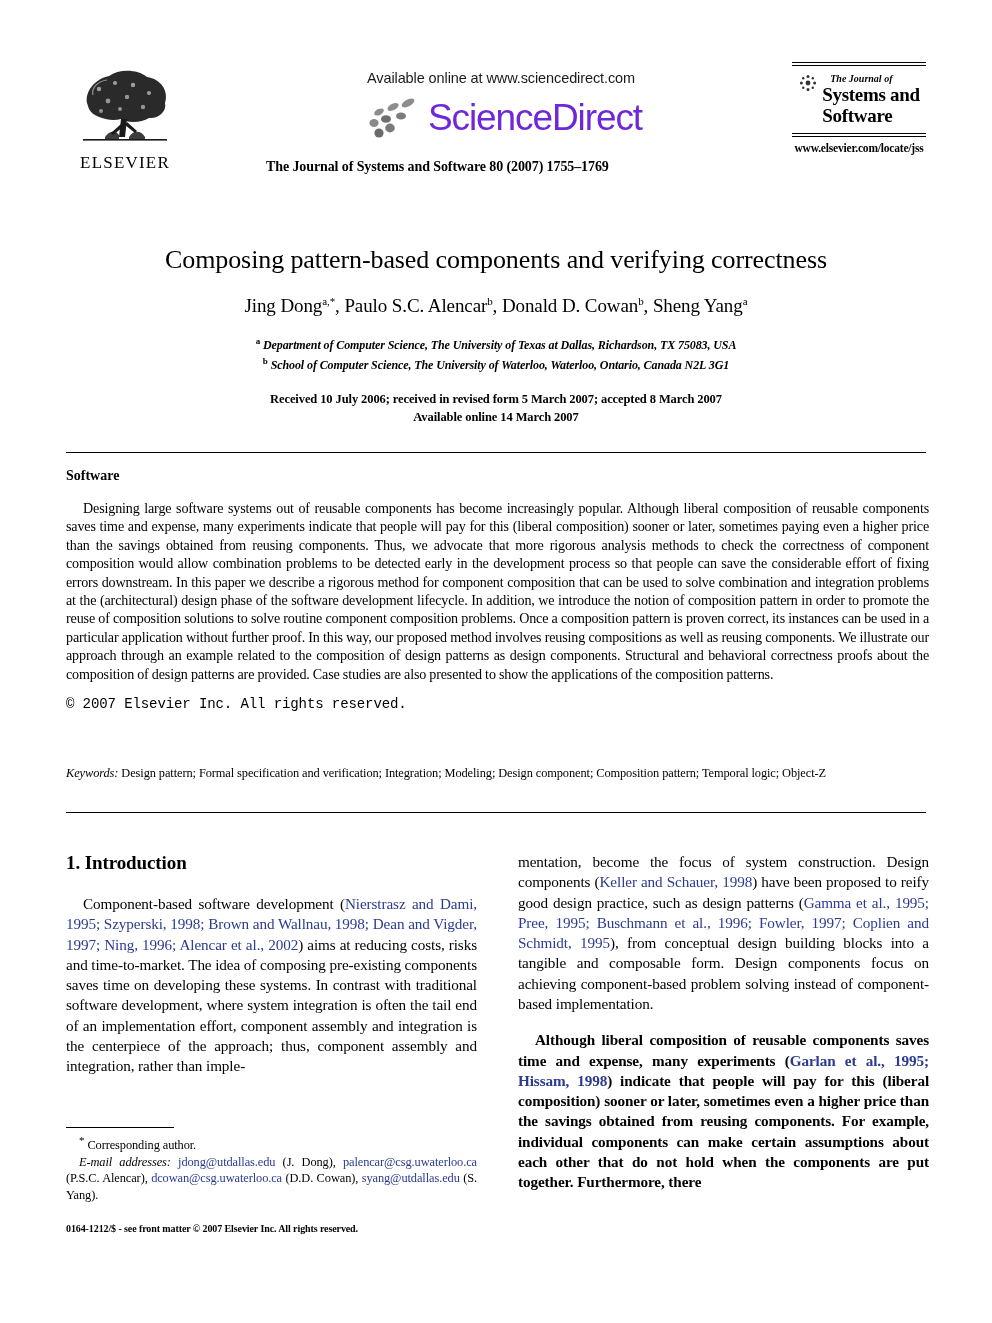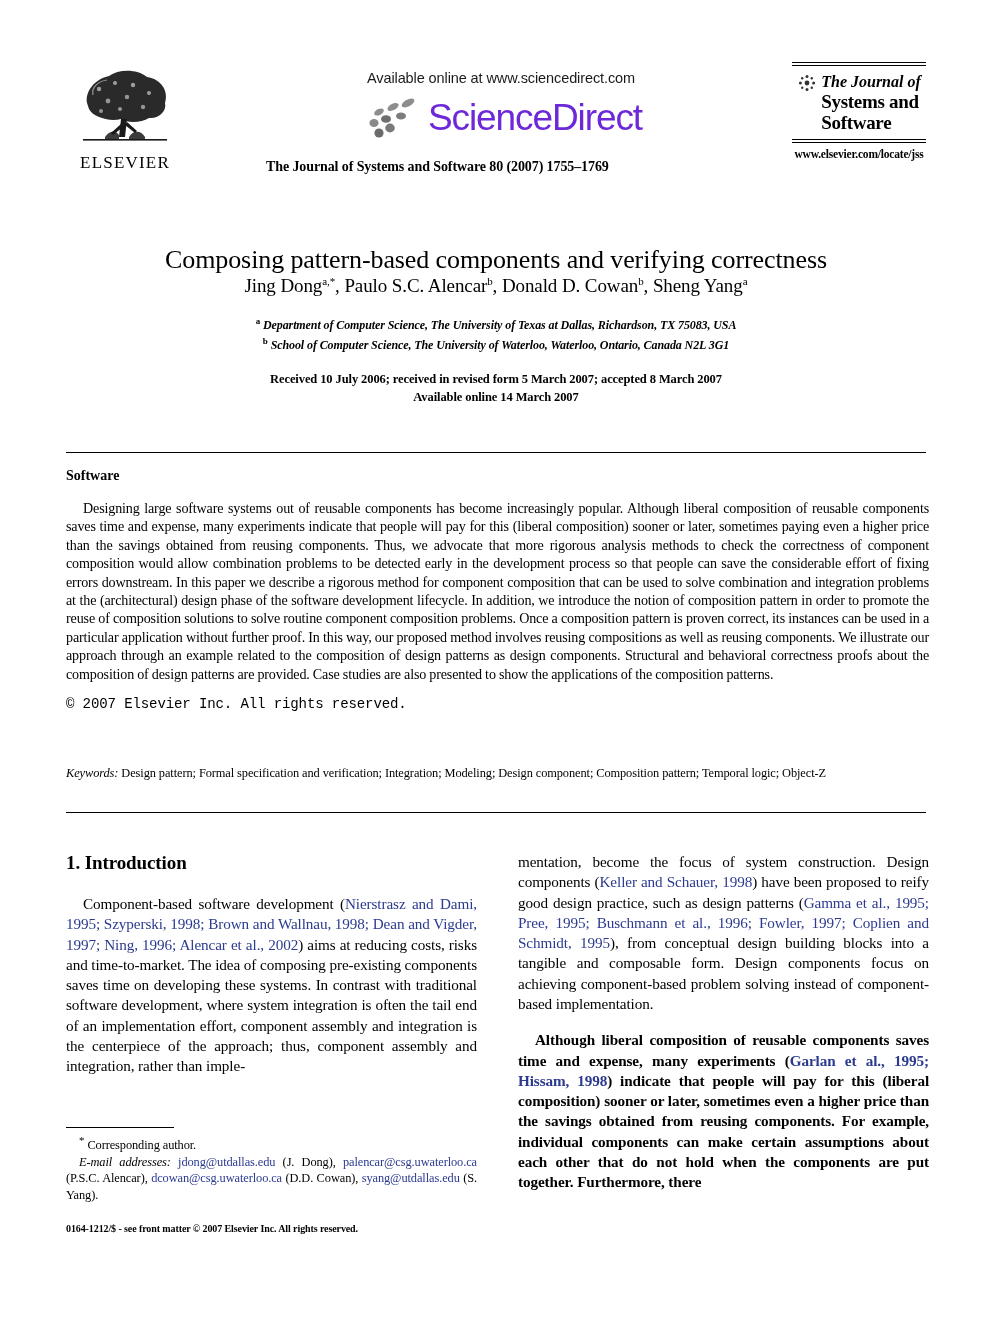--- a/index.html
+++ b/index.html
@@ -100,21 +100,21 @@
     align-items: flex-start;
     justify-content: center;
     gap: 4px;
   }
   .jb-text {
     text-align: left;
     font-family: "Liberation Serif", serif;
     font-weight: bold;
     line-height: 1.12;
   }
-  .jb-the { font-size: 16px; font-style: italic; }
+  .jb-the { font-size: 10px; font-style: italic; margin-left: 8px; }
   .jb-sys { font-size: 19px; letter-spacing: -0.3px; }
   .jb-soft { font-size: 19px; letter-spacing: -0.3px; }
   .jb-url {
     margin-top: 5px;
     font-family: "Liberation Serif", serif;
     font-weight: bold;
     font-size: 11.5px;
     letter-spacing: -0.2px;
   }
 
@@ -128,20 +128,21 @@
   }
   .paper-title {
     font-family: "Liberation Serif", serif;
     font-size: 26px;
     font-weight: normal;
     letter-spacing: -0.1px;
     line-height: 1.15;
     margin: 0;
   }
   .authors {
+    margin-top: 20px;
     font-family: "Liberation Serif", serif;
     font-size: 19px;
     letter-spacing: -0.1px;
   }
   .authors sup { font-size: 11px; vertical-align: super; }
   .affils {
     margin-top: 18px;
     font-family: "Liberation Serif", serif;
     font-style: italic;
     font-weight: bold;

